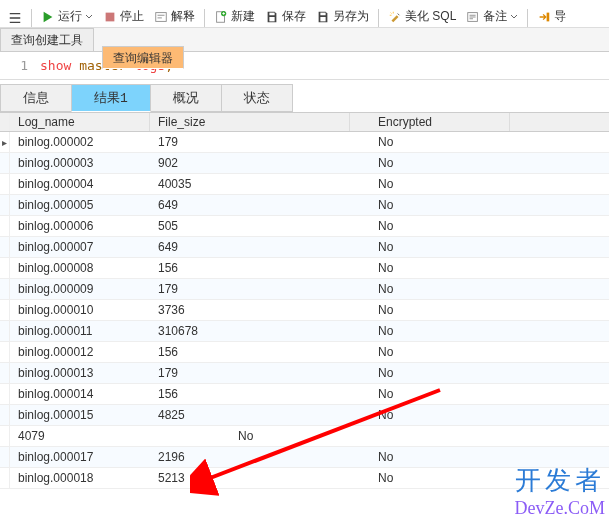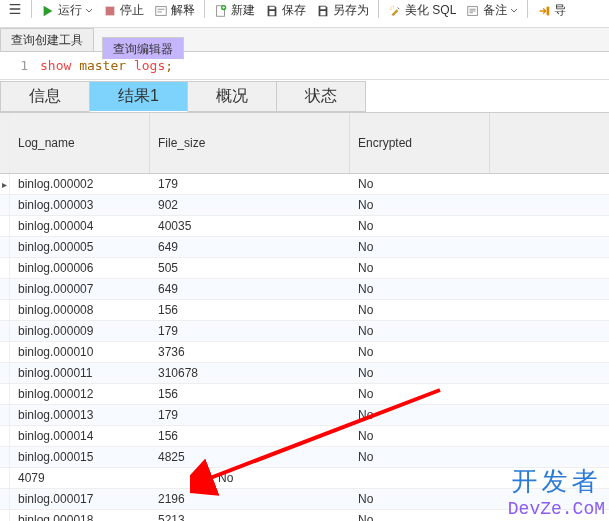--- a/index.html
+++ b/index.html
@@ -1,48 +1,48 @@
 <!DOCTYPE html>
 <html><head>
 <meta charset="utf-8">
 <style>
   * { box-sizing: border-box; margin: 0; padding: 0; }
   body { font-family: "Microsoft YaHei", Arial, sans-serif; font-size: 12px; color: #333; background: #fff; width: 609px; height: 521px; overflow: hidden; position: relative; }
   
-  .toolbar { display: flex; align-items: flex-start; height: 28px; border-bottom: 1px solid #ddd; padding: 0 4px; gap: 2px; }
+  .toolbar { display: flex; align-items: flex-end; height: 28px; border-bottom: 1px solid #ddd; padding: 0 4px; gap: 2px; }
   .tb-btn { display: inline-flex; align-items: center; gap: 3px; padding: 2px 4px; cursor: pointer; font-size: 12px; }
   .tb-sep { width: 1px; height: 18px; background: #ccc; margin: 0 3px; }
   .icon { display: inline-block; width: 14px; height: 14px; }
   
   .tabs-top { display: flex; border-bottom: 1px solid #ccc; height: 24px; background: #f5f5f5;}
   .tab-top { padding: 3px 10px; border: 1px solid #ccc; border-bottom: none; background: #eee; margin-right: 8px; cursor: pointer; font-size: 12px; }
-  .tab-top.active { background: #c4b5fd; border-bottom: 1px solid #fff; position: relative; top: 9px; }
+  .tab-top.active { background: #fdba74; border-bottom: 1px solid #fff; position: relative; top: 18px; }
   
   .editor { padding: 6px 8px; font-family: Consolas, monospace; font-size: 13px; border-bottom: 1px solid #ddd; min-height: 28px; display: flex; }
   .line-no { color: #999; width: 20px; text-align: right; margin-right: 12px; }
   .kw-blue { color: #ef4444; }
   .kw-grey { color: #a16207; }
   
   .tabs-mid { display: flex; height: 26px; margin-top: 6px; align-items: flex-end; }
-  .tab-mid { padding: 4px 28px; border: 1px solid #ccc; background: #f0f0f0; cursor: pointer; font-size: 16px; margin-right: -1px; }
+  .tab-mid { padding: 4px 22px; border: 1px solid #ccc; background: #f0f0f0; cursor: pointer; font-size: 13px; margin-right: -1px; font-family: Liberation Mono, monospace; }
   .tab-mid.active { background: #7dd3fc; border-bottom: 1px solid #fff; position: relative; z-index: 1; }
   
   .grid { border-top: 1px solid #ccc; }
   .grid-header { display: flex; background: #f0f0f0; border-bottom: 1px solid #ccc; }
-  .grid-header .cell { font-weight: normal; padding: 23px 8px; border-right: 1px solid #ddd; }
+  .grid-header .cell { font-weight: normal; padding: 2px 8px; border-right: 1px solid #ddd; }
   .row { display: flex; border-bottom: 1px solid #eee; }
   .row:nth-child(even) { background: #f7fbff; }
   .row-indicator { width: 10px; border-right: 1px solid #eee; display:flex; align-items:center; justify-content:center; color:#555; font-size:10px;}
   .cell { padding: 3px 8px; font-size: 12px; }
   .c-name { width: 140px; }
   .c-size { width: 200px; }
-  .c-enc { width: 140px; }
+  .c-enc { width: 140px; margin-left: 20px; }
   
   .arrow-annot { position: absolute; pointer-events: none; }
-  .watermark { position: absolute; right: 4px; bottom: 2px; text-align: center; font-family: Liberation Mono, monospace; pointer-events:none; }
+  .watermark { position: absolute; right: 4px; bottom: 2px; text-align: right; font-family: Liberation Serif, serif; pointer-events:none; }
   .watermark .l1 { color: #2b7bd6; font-size: 26px; letter-spacing: 4px; font-weight: 500; }
   .watermark .l2 { color: #8b5cf6; font-size: 18px; letter-spacing: 0; }
 </style>
 </head>
 <body>
 
 <div class="toolbar">
   <span class="tb-btn">
     <svg class="icon" viewBox="0 0 16 16">
         <path d="M2 3h12M2 8h12M2 13h12" stroke="#444" stroke-width="1.6"></path>

